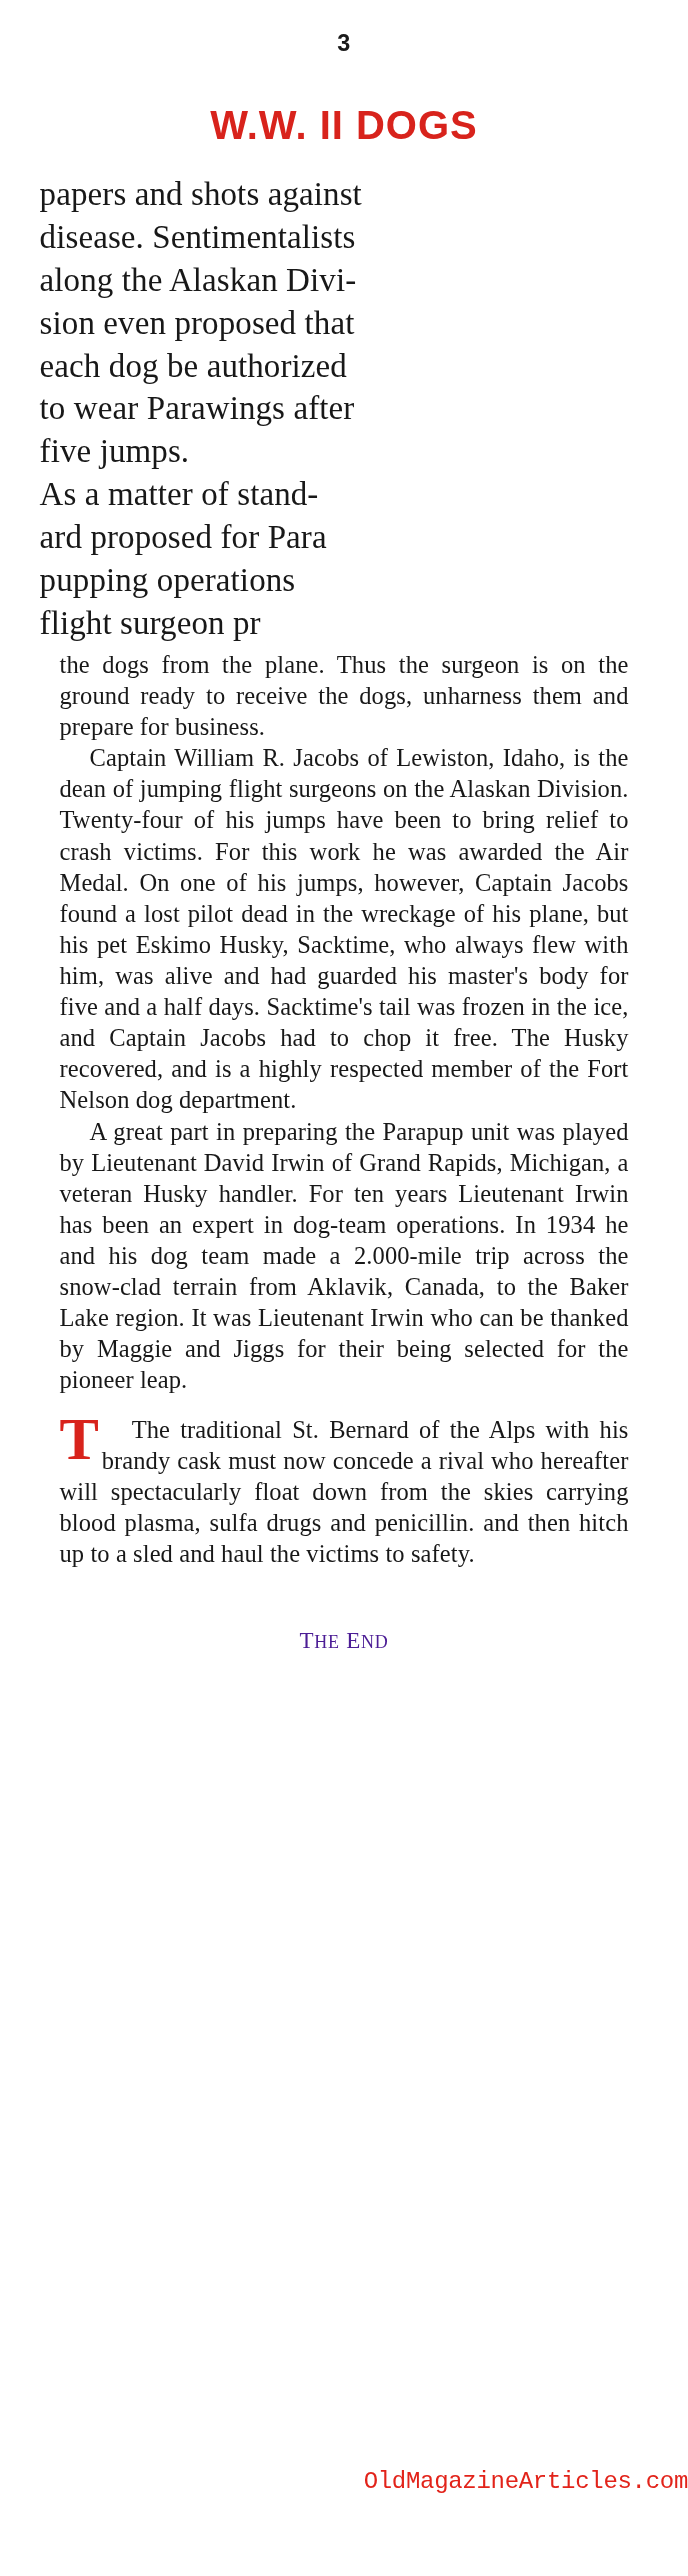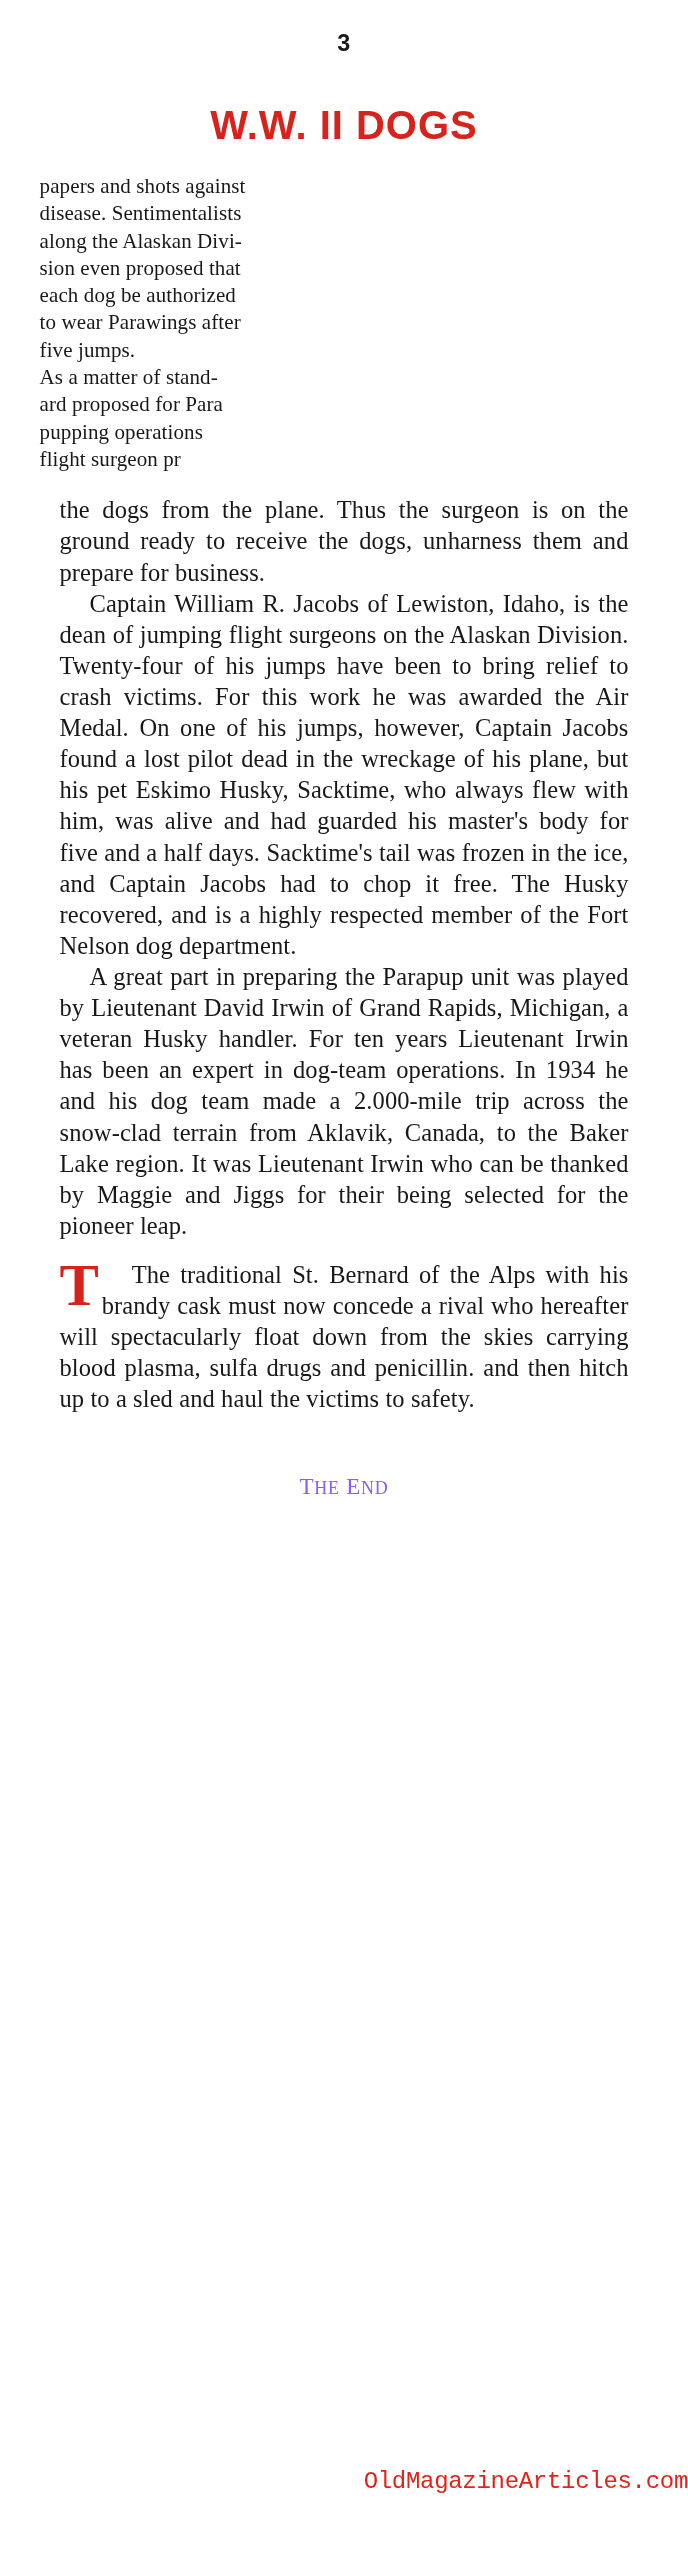--- a/index.html
+++ b/index.html
@@ -52,30 +52,30 @@
     text-indent: 0;
   }
   
   .narrow-block {
     width: 358px;
     margin-left: 9.6px;
     padding-top: 25px;
   }
   .narrow-block p.txt {
     text-align: left;
-    font-size: 21px;
+    font-size: 33px;
     line-height: 1.3;
   }
   .fade1 { color: #242424; }
   .fade2 { color: #3a3a3a; }
   .fade3 { color: #585858; }
   .fade4 { color: #767676; }
   .main-block {
     width: 569px;
-    margin: 17px auto;
+    margin: 0 auto;
     padding-top: 4.1px;
   }
   
   .dropcap-para {
     position: relative;
     padding-top: 18px;
   }
   .dropcap {
     float: left;
     font-family: "Liberation Serif", serif;
@@ -87,21 +87,21 @@
     margin-top: 2.8px;
   }
   .dropcap-para p.txt {
     text-indent: 0;
   }
   .the-end {
     text-align: center;
     font-family: "Liberation Serif", serif;
     font-size: 23px;
     letter-spacing: 0.7px;
-    color: #8b5cf6;
+    color: #4c1d95;
     margin-top: 59px;
   }
   .the-end .small {
     font-size: 18px;
   }
   .footer-url {
     position: absolute;
     left: 0;
     right: 0;
     bottom: 81px;

